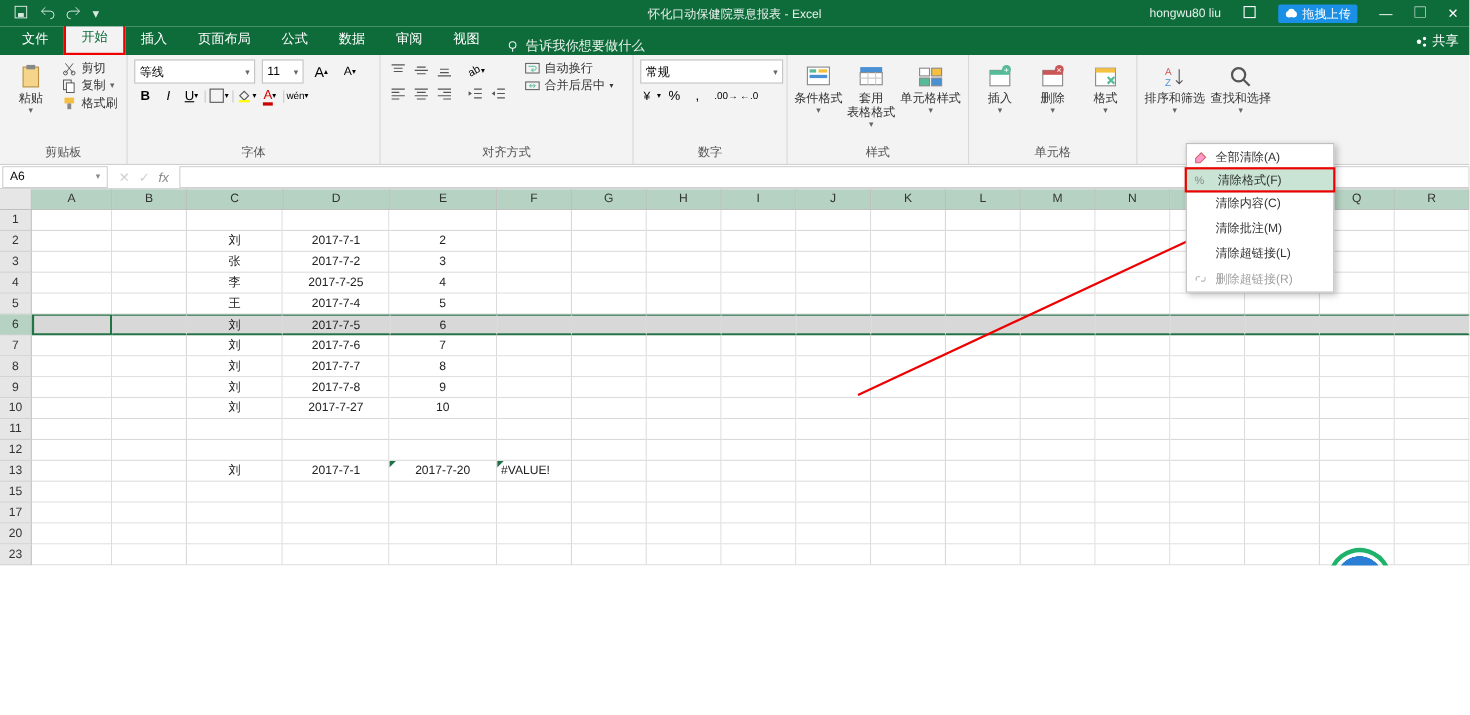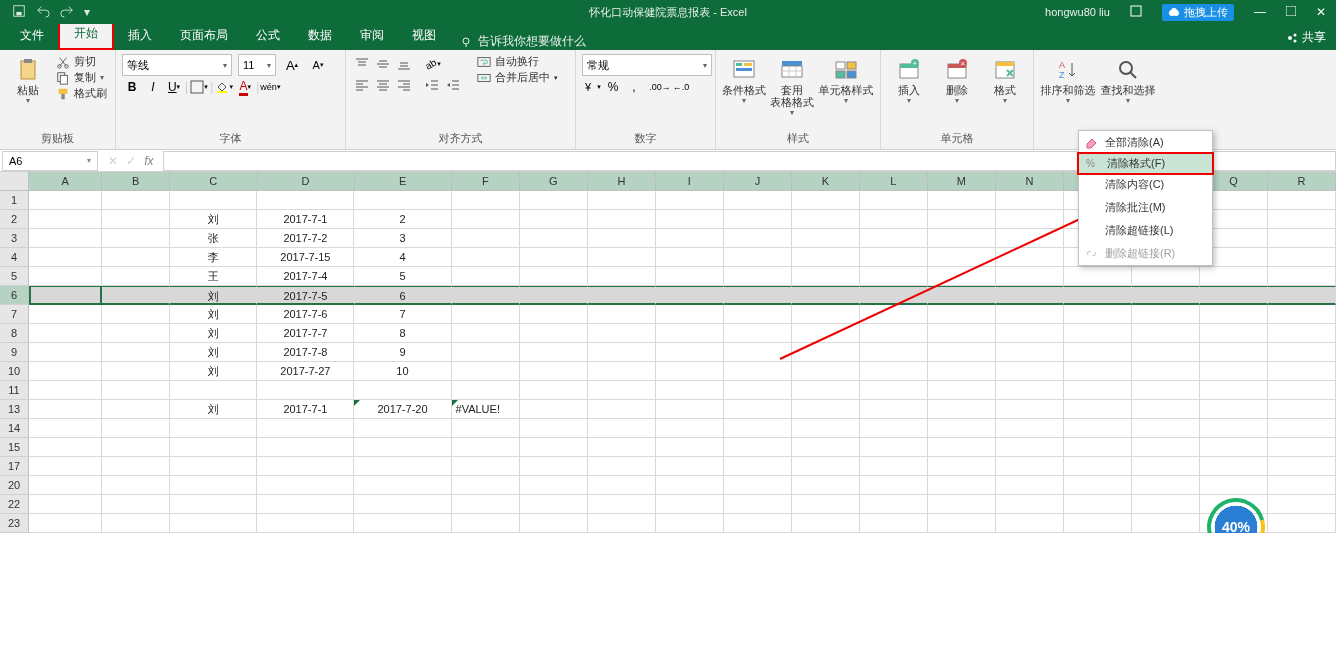--- a/index.html
+++ b/index.html
@@ -575,21 +575,21 @@
         <div class="cell" style="width: 70px;"></div>
         <div class="cell" style="width: 70px;"></div>
         <div class="cell" style="width: 70px;"></div>
         <div class="cell" style="width: 70px;"></div>
       </div>
       <div class="row">
         <div class="row-head">4</div>
         <div class="cell" style="width: 75px;"></div>
         <div class="cell" style="width: 70px;"></div>
         <div class="cell" style="width: 90px;">李</div>
-        <div class="cell" style="width: 100px;">2017-7-15</div>
+        <div class="cell" style="width: 100px;">2017-7-25</div>
         <div class="cell" style="width: 100px;">4</div>
         <div class="cell" style="width: 70px;"></div>
         <div class="cell" style="width: 70px;"></div>
         <div class="cell" style="width: 70px;"></div>
         <div class="cell" style="width: 70px;"></div>
         <div class="cell" style="width: 70px;"></div>
         <div class="cell" style="width: 70px;"></div>
         <div class="cell" style="width: 70px;"></div>
         <div class="cell" style="width: 70px;"></div>
         <div class="cell" style="width: 70px;"></div>
@@ -719,20 +719,41 @@
         <div class="cell" style="width: 70px;"></div>
         <div class="cell" style="width: 70px;"></div>
         <div class="cell" style="width: 70px;"></div>
         <div class="cell" style="width: 70px;"></div>
         <div class="cell" style="width: 70px;"></div>
         <div class="cell" style="width: 70px;"></div>
         <div class="cell" style="width: 70px;"></div>
       </div>
       <div class="row">
         <div class="row-head">11</div>
+        <div class="cell" style="width: 75px;"></div>
+        <div class="cell" style="width: 70px;"></div>
+        <div class="cell" style="width: 90px;"></div>
+        <div class="cell" style="width: 100px;"></div>
+        <div class="cell" style="width: 100px;"></div>
+        <div class="cell" style="width: 70px;"></div>
+        <div class="cell" style="width: 70px;"></div>
+        <div class="cell" style="width: 70px;"></div>
+        <div class="cell" style="width: 70px;"></div>
+        <div class="cell" style="width: 70px;"></div>
+        <div class="cell" style="width: 70px;"></div>
+        <div class="cell" style="width: 70px;"></div>
+        <div class="cell" style="width: 70px;"></div>
+        <div class="cell" style="width: 70px;"></div>
+        <div class="cell" style="width: 70px;"></div>
+        <div class="cell" style="width: 70px;"></div>
+        <div class="cell" style="width: 70px;"></div>
+        <div class="cell" style="width: 70px;"></div>
+      </div>
+      <div class="row">
+        <div class="row-head">12</div>
         <div class="cell" style="width: 75px;"></div>
         <div class="cell" style="width: 70px;"></div>
         <div class="cell" style="width: 90px;"></div>
         <div class="cell" style="width: 100px;"></div>
         <div class="cell" style="width: 100px;"></div>
         <div class="cell" style="width: 70px;"></div>
         <div class="cell" style="width: 70px;"></div>
         <div class="cell" style="width: 70px;"></div>
         <div class="cell" style="width: 70px;"></div>
         <div class="cell" style="width: 70px;"></div>
@@ -760,105 +781,63 @@
         <div class="cell" style="width: 70px;"></div>
         <div class="cell" style="width: 70px;"></div>
         <div class="cell" style="width: 70px;"></div>
         <div class="cell" style="width: 70px;"></div>
         <div class="cell" style="width: 70px;"></div>
         <div class="cell" style="width: 70px;"></div>
         <div class="cell" style="width: 70px;"></div>
         <div class="cell" style="width: 70px;"></div>
       </div>
       <div class="row">
-        <div class="row-head">14</div>
+        <div class="row-head">15</div>
         <div class="cell" style="width: 75px;"></div>
         <div class="cell" style="width: 70px;"></div>
         <div class="cell" style="width: 90px;"></div>
         <div class="cell" style="width: 100px;"></div>
         <div class="cell" style="width: 100px;"></div>
         <div class="cell" style="width: 70px;"></div>
         <div class="cell" style="width: 70px;"></div>
         <div class="cell" style="width: 70px;"></div>
         <div class="cell" style="width: 70px;"></div>
         <div class="cell" style="width: 70px;"></div>
         <div class="cell" style="width: 70px;"></div>
         <div class="cell" style="width: 70px;"></div>
         <div class="cell" style="width: 70px;"></div>
         <div class="cell" style="width: 70px;"></div>
         <div class="cell" style="width: 70px;"></div>
         <div class="cell" style="width: 70px;"></div>
         <div class="cell" style="width: 70px;"></div>
         <div class="cell" style="width: 70px;"></div>
       </div>
       <div class="row">
-        <div class="row-head">15</div>
+        <div class="row-head">17</div>
         <div class="cell" style="width: 75px;"></div>
         <div class="cell" style="width: 70px;"></div>
         <div class="cell" style="width: 90px;"></div>
         <div class="cell" style="width: 100px;"></div>
         <div class="cell" style="width: 100px;"></div>
         <div class="cell" style="width: 70px;"></div>
         <div class="cell" style="width: 70px;"></div>
         <div class="cell" style="width: 70px;"></div>
         <div class="cell" style="width: 70px;"></div>
         <div class="cell" style="width: 70px;"></div>
         <div class="cell" style="width: 70px;"></div>
         <div class="cell" style="width: 70px;"></div>
         <div class="cell" style="width: 70px;"></div>
         <div class="cell" style="width: 70px;"></div>
         <div class="cell" style="width: 70px;"></div>
         <div class="cell" style="width: 70px;"></div>
         <div class="cell" style="width: 70px;"></div>
         <div class="cell" style="width: 70px;"></div>
       </div>
       <div class="row">
-        <div class="row-head">17</div>
-        <div class="cell" style="width: 75px;"></div>
-        <div class="cell" style="width: 70px;"></div>
-        <div class="cell" style="width: 90px;"></div>
-        <div class="cell" style="width: 100px;"></div>
-        <div class="cell" style="width: 100px;"></div>
-        <div class="cell" style="width: 70px;"></div>
-        <div class="cell" style="width: 70px;"></div>
-        <div class="cell" style="width: 70px;"></div>
-        <div class="cell" style="width: 70px;"></div>
-        <div class="cell" style="width: 70px;"></div>
-        <div class="cell" style="width: 70px;"></div>
-        <div class="cell" style="width: 70px;"></div>
-        <div class="cell" style="width: 70px;"></div>
-        <div class="cell" style="width: 70px;"></div>
-        <div class="cell" style="width: 70px;"></div>
-        <div class="cell" style="width: 70px;"></div>
-        <div class="cell" style="width: 70px;"></div>
-        <div class="cell" style="width: 70px;"></div>
-      </div>
-      <div class="row">
         <div class="row-head">20</div>
-        <div class="cell" style="width: 75px;"></div>
-        <div class="cell" style="width: 70px;"></div>
-        <div class="cell" style="width: 90px;"></div>
-        <div class="cell" style="width: 100px;"></div>
-        <div class="cell" style="width: 100px;"></div>
-        <div class="cell" style="width: 70px;"></div>
-        <div class="cell" style="width: 70px;"></div>
-        <div class="cell" style="width: 70px;"></div>
-        <div class="cell" style="width: 70px;"></div>
-        <div class="cell" style="width: 70px;"></div>
-        <div class="cell" style="width: 70px;"></div>
-        <div class="cell" style="width: 70px;"></div>
-        <div class="cell" style="width: 70px;"></div>
-        <div class="cell" style="width: 70px;"></div>
-        <div class="cell" style="width: 70px;"></div>
-        <div class="cell" style="width: 70px;"></div>
-        <div class="cell" style="width: 70px;"></div>
-        <div class="cell" style="width: 70px;"></div>
-      </div>
-      <div class="row">
-        <div class="row-head">22</div>
         <div class="cell" style="width: 75px;"></div>
         <div class="cell" style="width: 70px;"></div>
         <div class="cell" style="width: 90px;"></div>
         <div class="cell" style="width: 100px;"></div>
         <div class="cell" style="width: 100px;"></div>
         <div class="cell" style="width: 70px;"></div>
         <div class="cell" style="width: 70px;"></div>
         <div class="cell" style="width: 70px;"></div>
         <div class="cell" style="width: 70px;"></div>
         <div class="cell" style="width: 70px;"></div>

